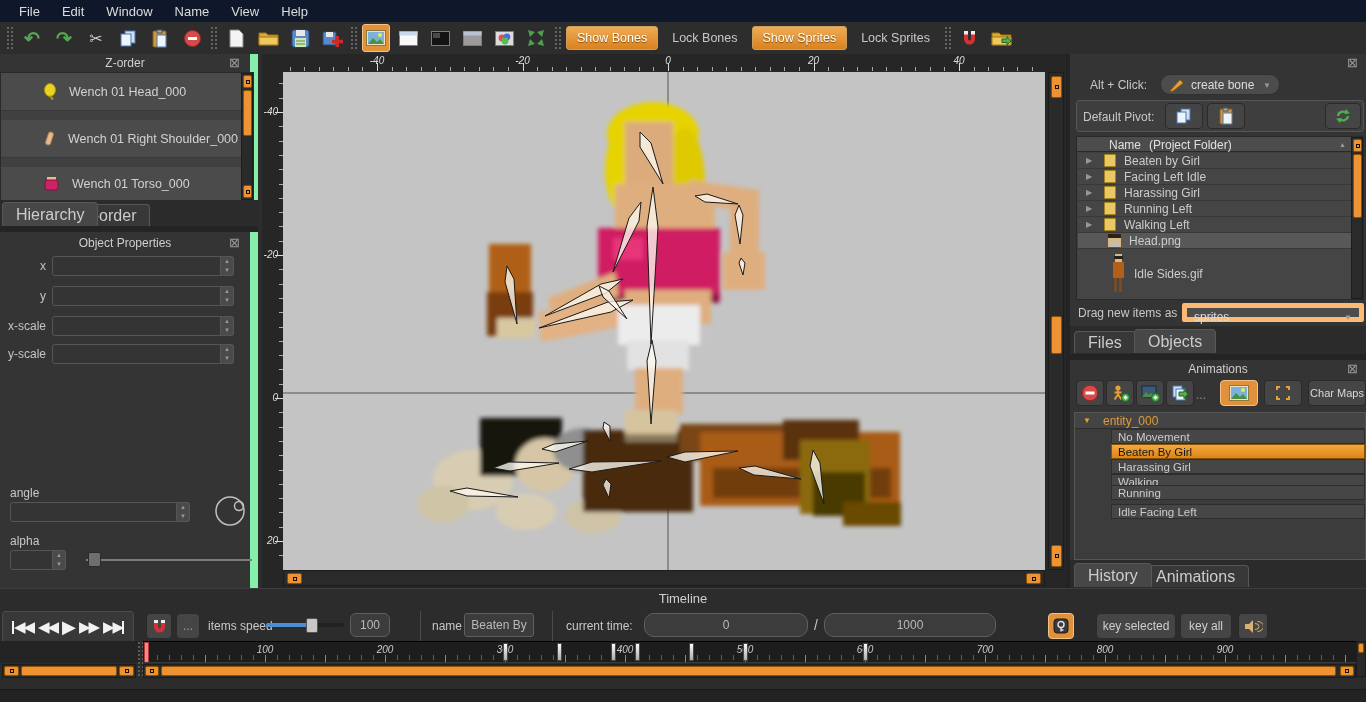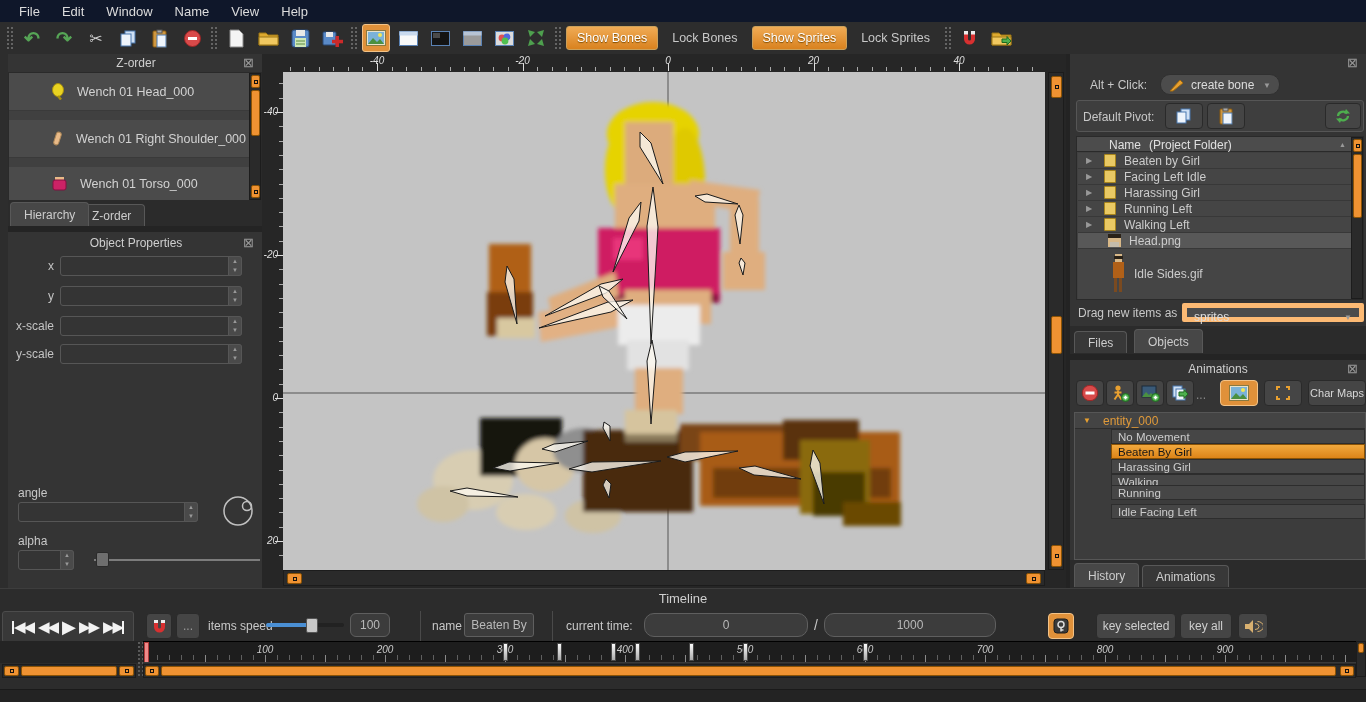--- a/index.html
+++ b/index.html
@@ -13,21 +13,21 @@
 .tbtn{width:28px;height:28px;display:flex;align-items:center;justify-content:center;border-radius:3px}
 .tbtn.active{background:#e0913a;border:1px solid #f2c287}
 .grip{width:8px;height:24px;background-image:radial-gradient(#646464 1px,transparent 1.3px);background-size:4px 4px}
 .tglyph{font-size:19px;font-weight:bold;line-height:1}
 .tool-toggle{height:24px;padding:0 10px;display:flex;align-items:center;font-size:12.5px;border-radius:3px}
 .tool-toggle.on{background:linear-gradient(#f0ab55,#d9821f);border:1px solid #caa05a;color:#fff;text-shadow:0 1px 1px #7a4a00}
 .tool-toggle.off{color:#c8c8c8}
 
 .panel-title{position:absolute;left:0;width:100%;height:18px;font-size:12px;color:#cfcfcf;text-align:center;line-height:18px}
 .close-ic{position:absolute;top:2px;font-size:13px;color:#9a9a9a;line-height:14px}
-.tab{position:absolute;height:22px;padding:0 13px;font-size:12px;line-height:22px;color:#ccc;background:#383838;border:1px solid #585858;border-bottom:none;border-radius:4px 4px 0 0}
+.tab{position:absolute;height:22px;padding:0 13px;font-size:16px;line-height:22px;color:#ccc;background:#383838;border:1px solid #585858;border-bottom:none;border-radius:4px 4px 0 0}
 .tab.front{background:#474747;height:24px;line-height:24px;z-index:2}
 
 .sb-track{position:absolute;background:#2a2a2a;border:1px solid #1c1c1c}
 .sb-btn{position:absolute;background:#ef9232;border:1px solid #8a5205;border-radius:2px}
 .sb-btn i{position:absolute;left:50%;top:50%;width:4px;height:4px;margin:-2px 0 0 -2px;background:#ee9232;border:1px solid #111;display:block}
 .sb-thumb{position:absolute;background:#ef9232;border:1px solid #8a5205;border-radius:2px}
 
 .zrow{position:absolute;left:0;width:245px;height:38px;background:#4b4b4b;border-bottom:1px solid #3a3a3a;display:flex;align-items:center}
 .zrow .zic{margin-left:42px}
 .zrow span{margin-left:12px;font-size:12.5px;color:#d2d2d2}
@@ -194,21 +194,21 @@
       </span>
     <span class="tbtn">
         <svg width="21" height="17">
           <path d="M1,3 h7 l2,2 h10 v10 h-19 z" fill="#dda92f" stroke="#9a7415"></path>
           <path d="M1,7 h19 v8 h-19 z" fill="#f0c860" stroke="#9a7415"></path>
           <polygon points="11,9 16,9 16,6.5 20,11 16,15 16,12.5 11,12.5" fill="#4eb04e" stroke="#1f6a1f"></polygon>
         </svg>
       </span>
   </div>
 
-  <div class="abs" style="left:8px;top:54px;width:258px;height:534px;background:#343434;border-right:2px solid #86efac">
+  <div class="abs" style="left:0;top:54px;width:258px;height:534px;background:#343434;border-right:8px solid #86efac">
 
     <div class="panel-title" style="top:0">Z-order</div>
     <span class="close-ic" style="right:10px">⊠</span>
     <div class="abs" style="left:0;top:18px;width:254px;height:128px;background:#404040;border:1px solid #2a2a2a">
       <div class="zrow" style="top:0">
         <svg class="zic" width="14" height="17">
             <ellipse cx="7" cy="7" rx="5.5" ry="6.5" fill="#e9d321" stroke="#a89010"></ellipse>
             <path d="M7,13 l3,3.5" stroke="#a89010" stroke-width="2.5"></path>
           </svg>
         <span>Wench 01 Head_000</span>

